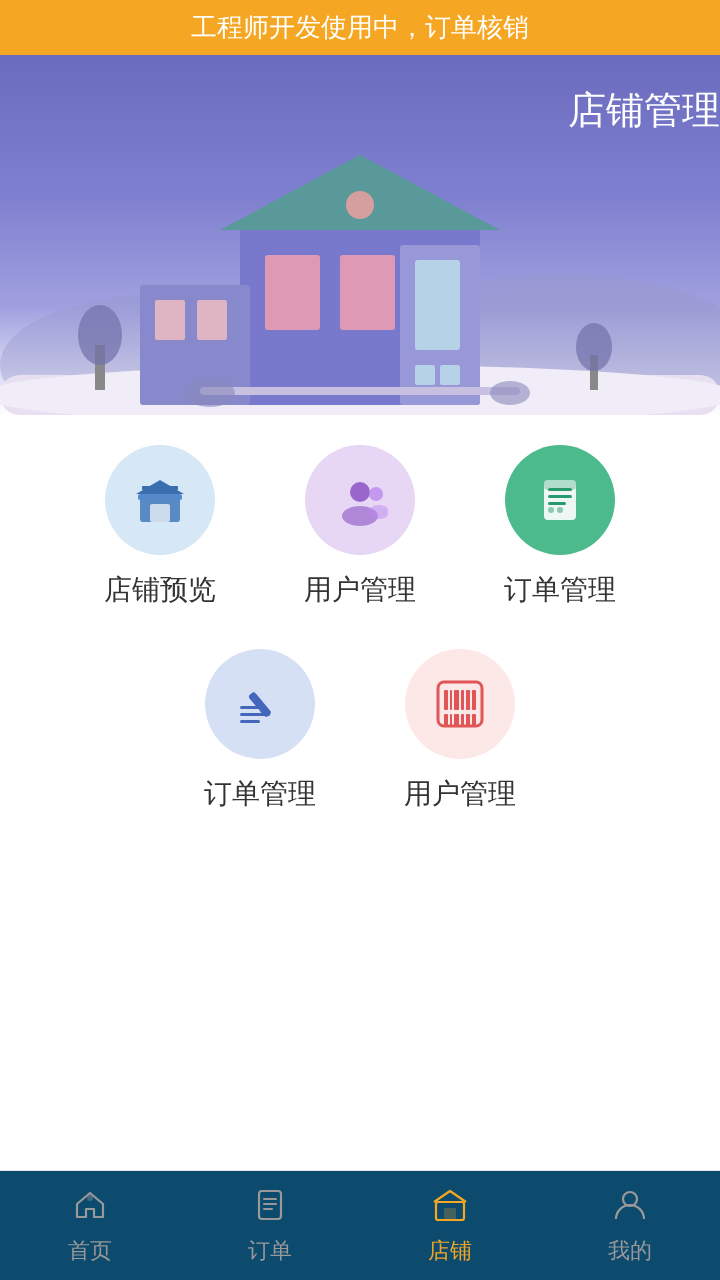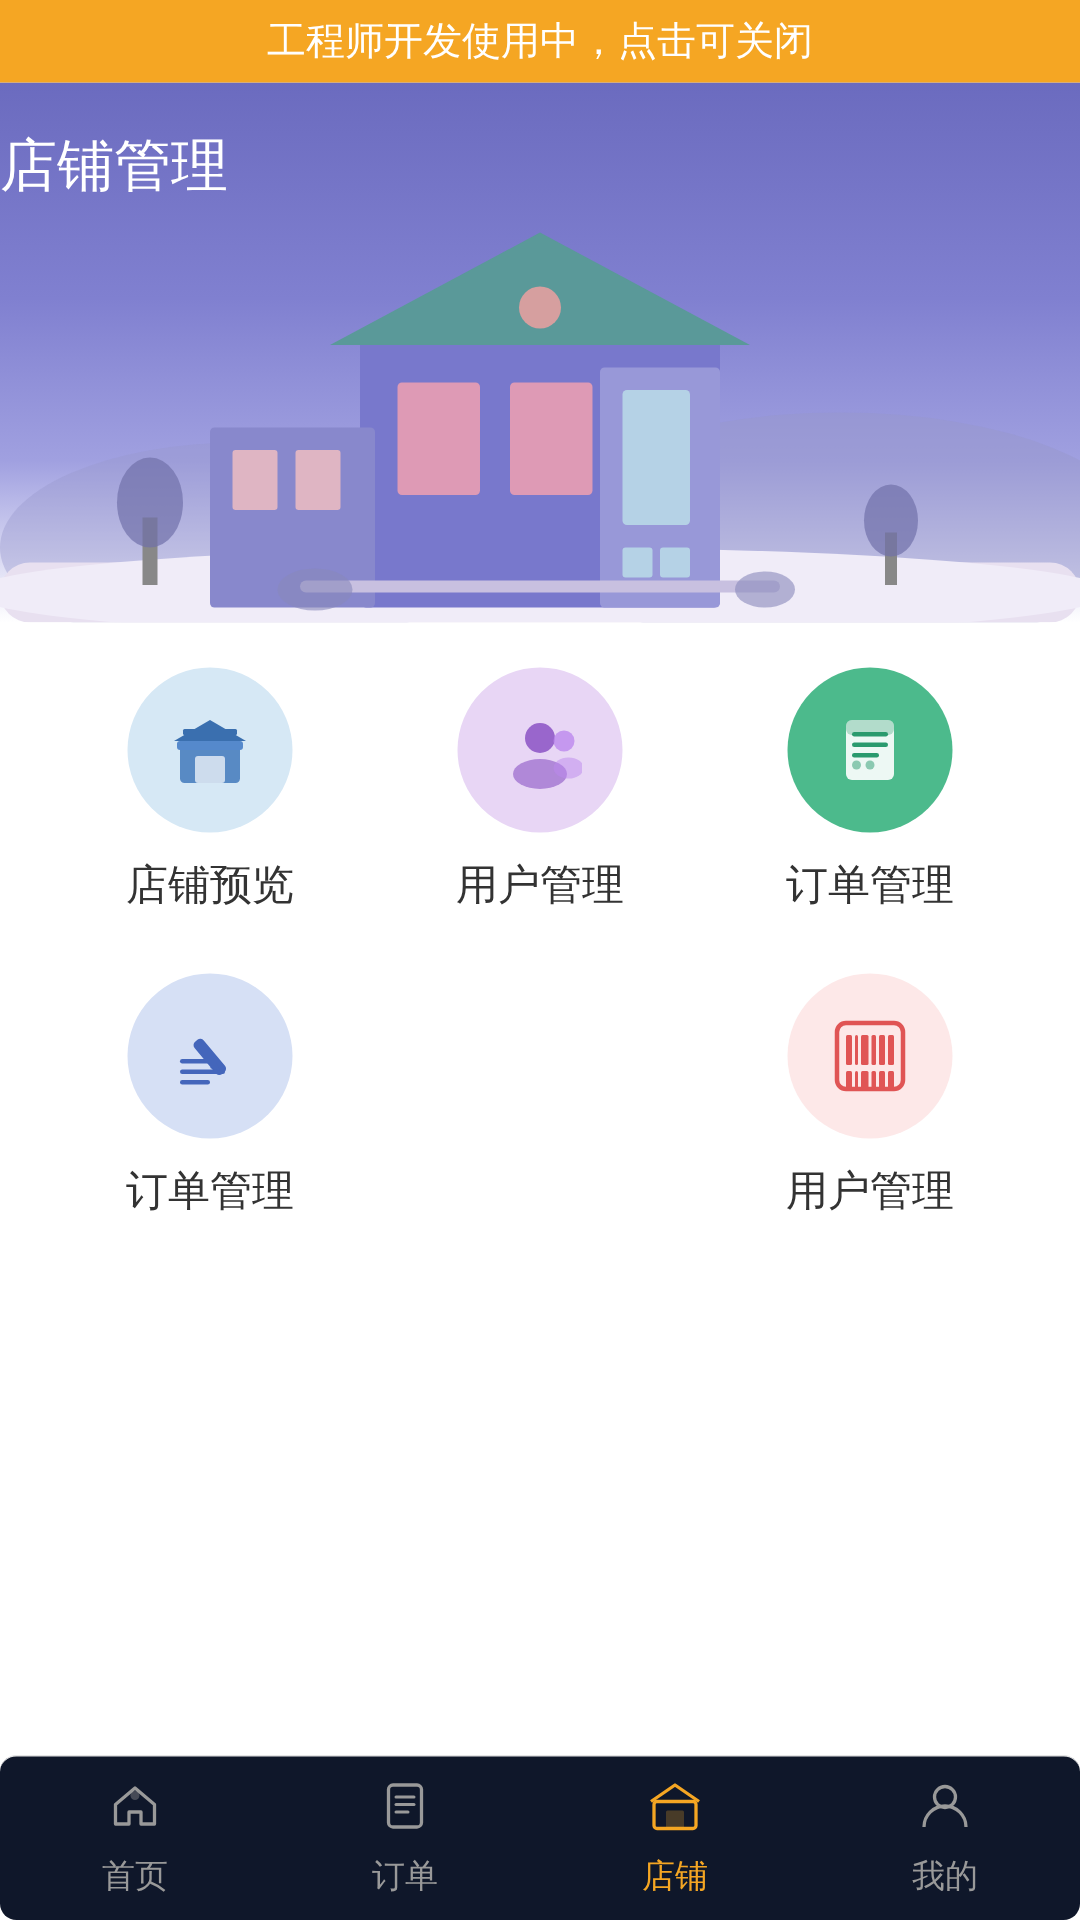--- a/index.html
+++ b/index.html
@@ -29,21 +29,21 @@
       width: 720px;
       height: 360px;
       background: linear-gradient(180deg, #6b6bbf 0%, #8080d0 40%, #a0a0e0 70%, #fff 100%);
       overflow: hidden;
     }
 
     .hero-title {
       position: absolute;
       top: 30px;
       width: 100%;
-      text-align: left;
+      text-align: right;
       color: #fff;
       font-size: 38px;
       font-weight: 500;
       z-index: 5;
     }
 
     
     .building-scene {
       position: absolute;
       bottom: 0;
@@ -52,21 +52,21 @@
       height: 290px;
     }
 
     
     .menu-section {
       padding: 30px 40px 10px;
     }
 
     .menu-row {
       display: flex;
-      justify-content: space-between;
+      justify-content: center;
       gap: 0;
       margin-bottom: 40px;
     }
 
     .menu-item {
       display: flex;
       flex-direction: column;
       align-items: center;
       width: 200px;
       cursor: pointer;
@@ -96,26 +96,25 @@
     .icon-verify{ background: #fde8e8; }
     .icon-msg   { background: #fef0cc; }
 
     
     .bottom-nav {
       position: fixed;
       bottom: 0;
       left: 0;
       width: 720px;
       height: 110px;
-      background: #0f172a;
+      background: #0c4a6e;
       border-top: 1px solid #e5e5e5;
       display: flex;
       align-items: center;
       justify-content: space-around;
-      border-radius: 11px;
     }
 
     .nav-item {
       display: flex;
       flex-direction: column;
       align-items: center;
       gap: 6px;
       cursor: pointer;
       color: #999;
       font-size: 22px;
@@ -133,21 +132,21 @@
     
     .menu-icon-wrap svg {
       width: 56px;
       height: 56px;
     }
   </style>
 </head>
 <body style="padding-bottom: 110px;">
 
 <div class="dev-banner">
-  <span>工程师开发使用中，点击可关闭</span>
+  <span>工程师开发使用中，订单核销</span>
 </div>
 
 <div class="hero">
   <div class="hero-title">店铺管理</div>
 
   <svg class="building-scene" viewBox="0 0 720 290" xmlns="http://www.w3.org/2000/svg">
 
     <ellipse cx="560" cy="230" rx="200" ry="80" fill="#9898cc" opacity="0.5"></ellipse>
     <ellipse cx="160" cy="240" rx="160" ry="70" fill="#9898cc" opacity="0.4"></ellipse>
 

